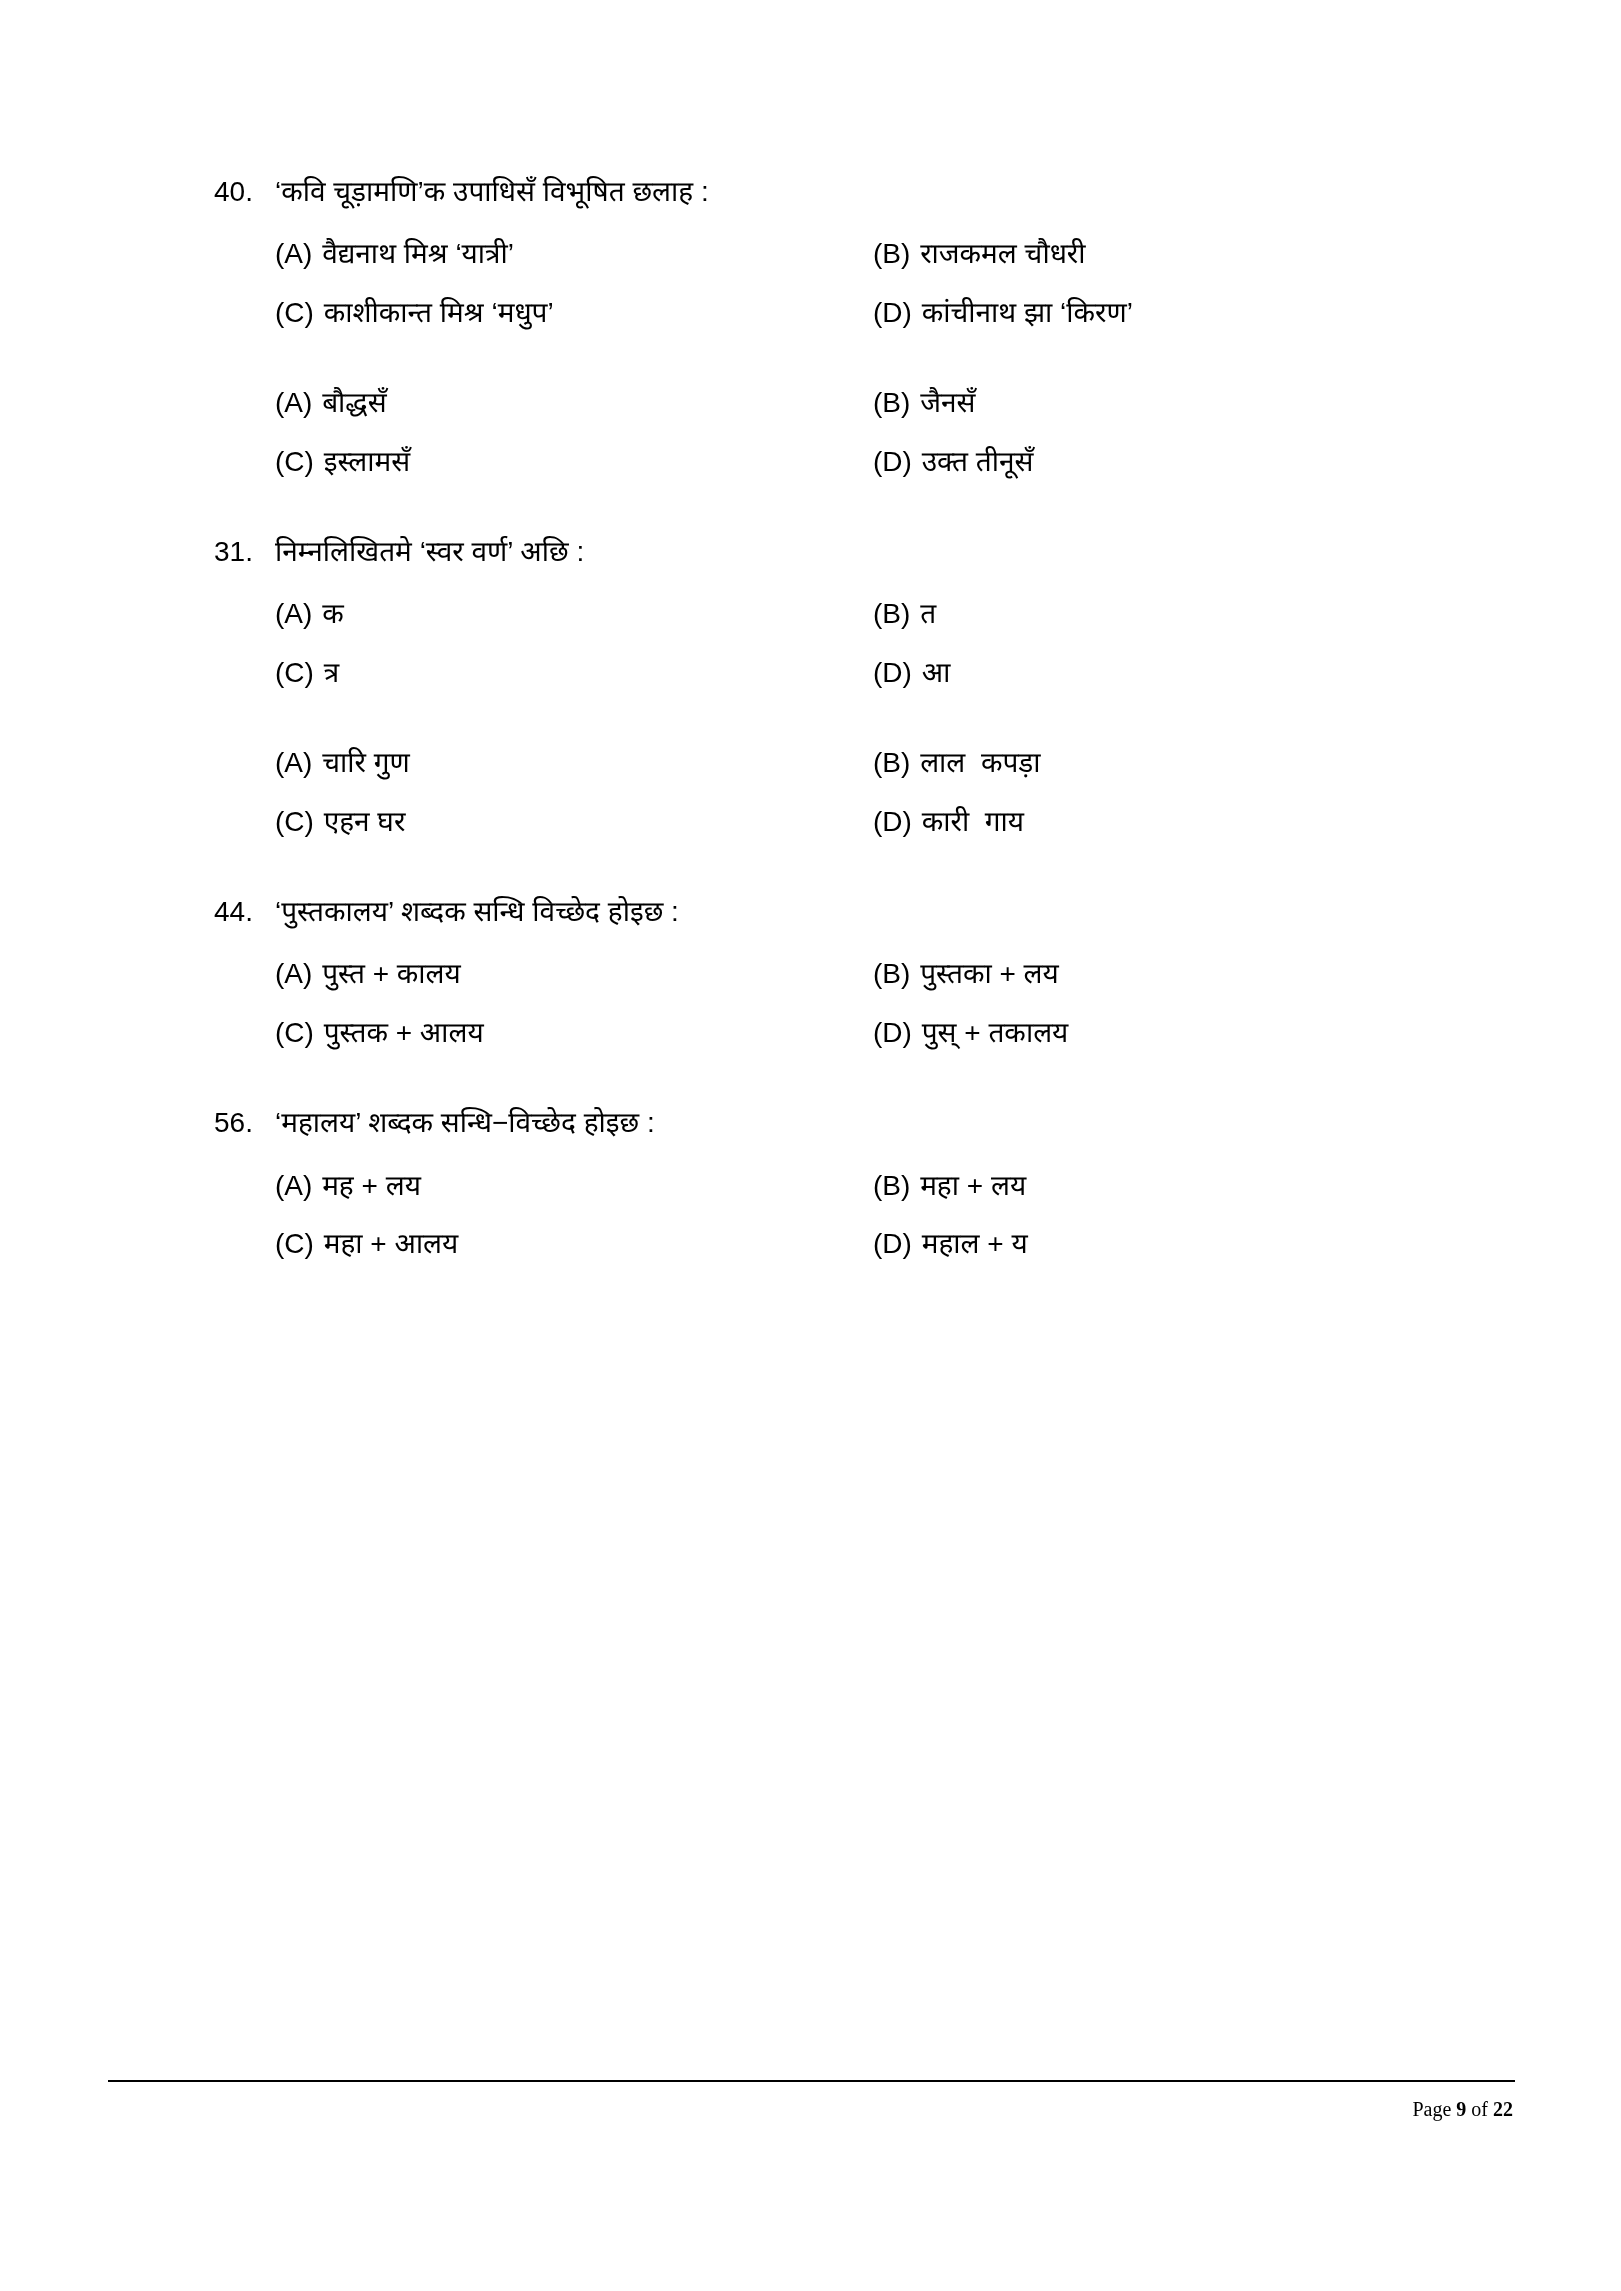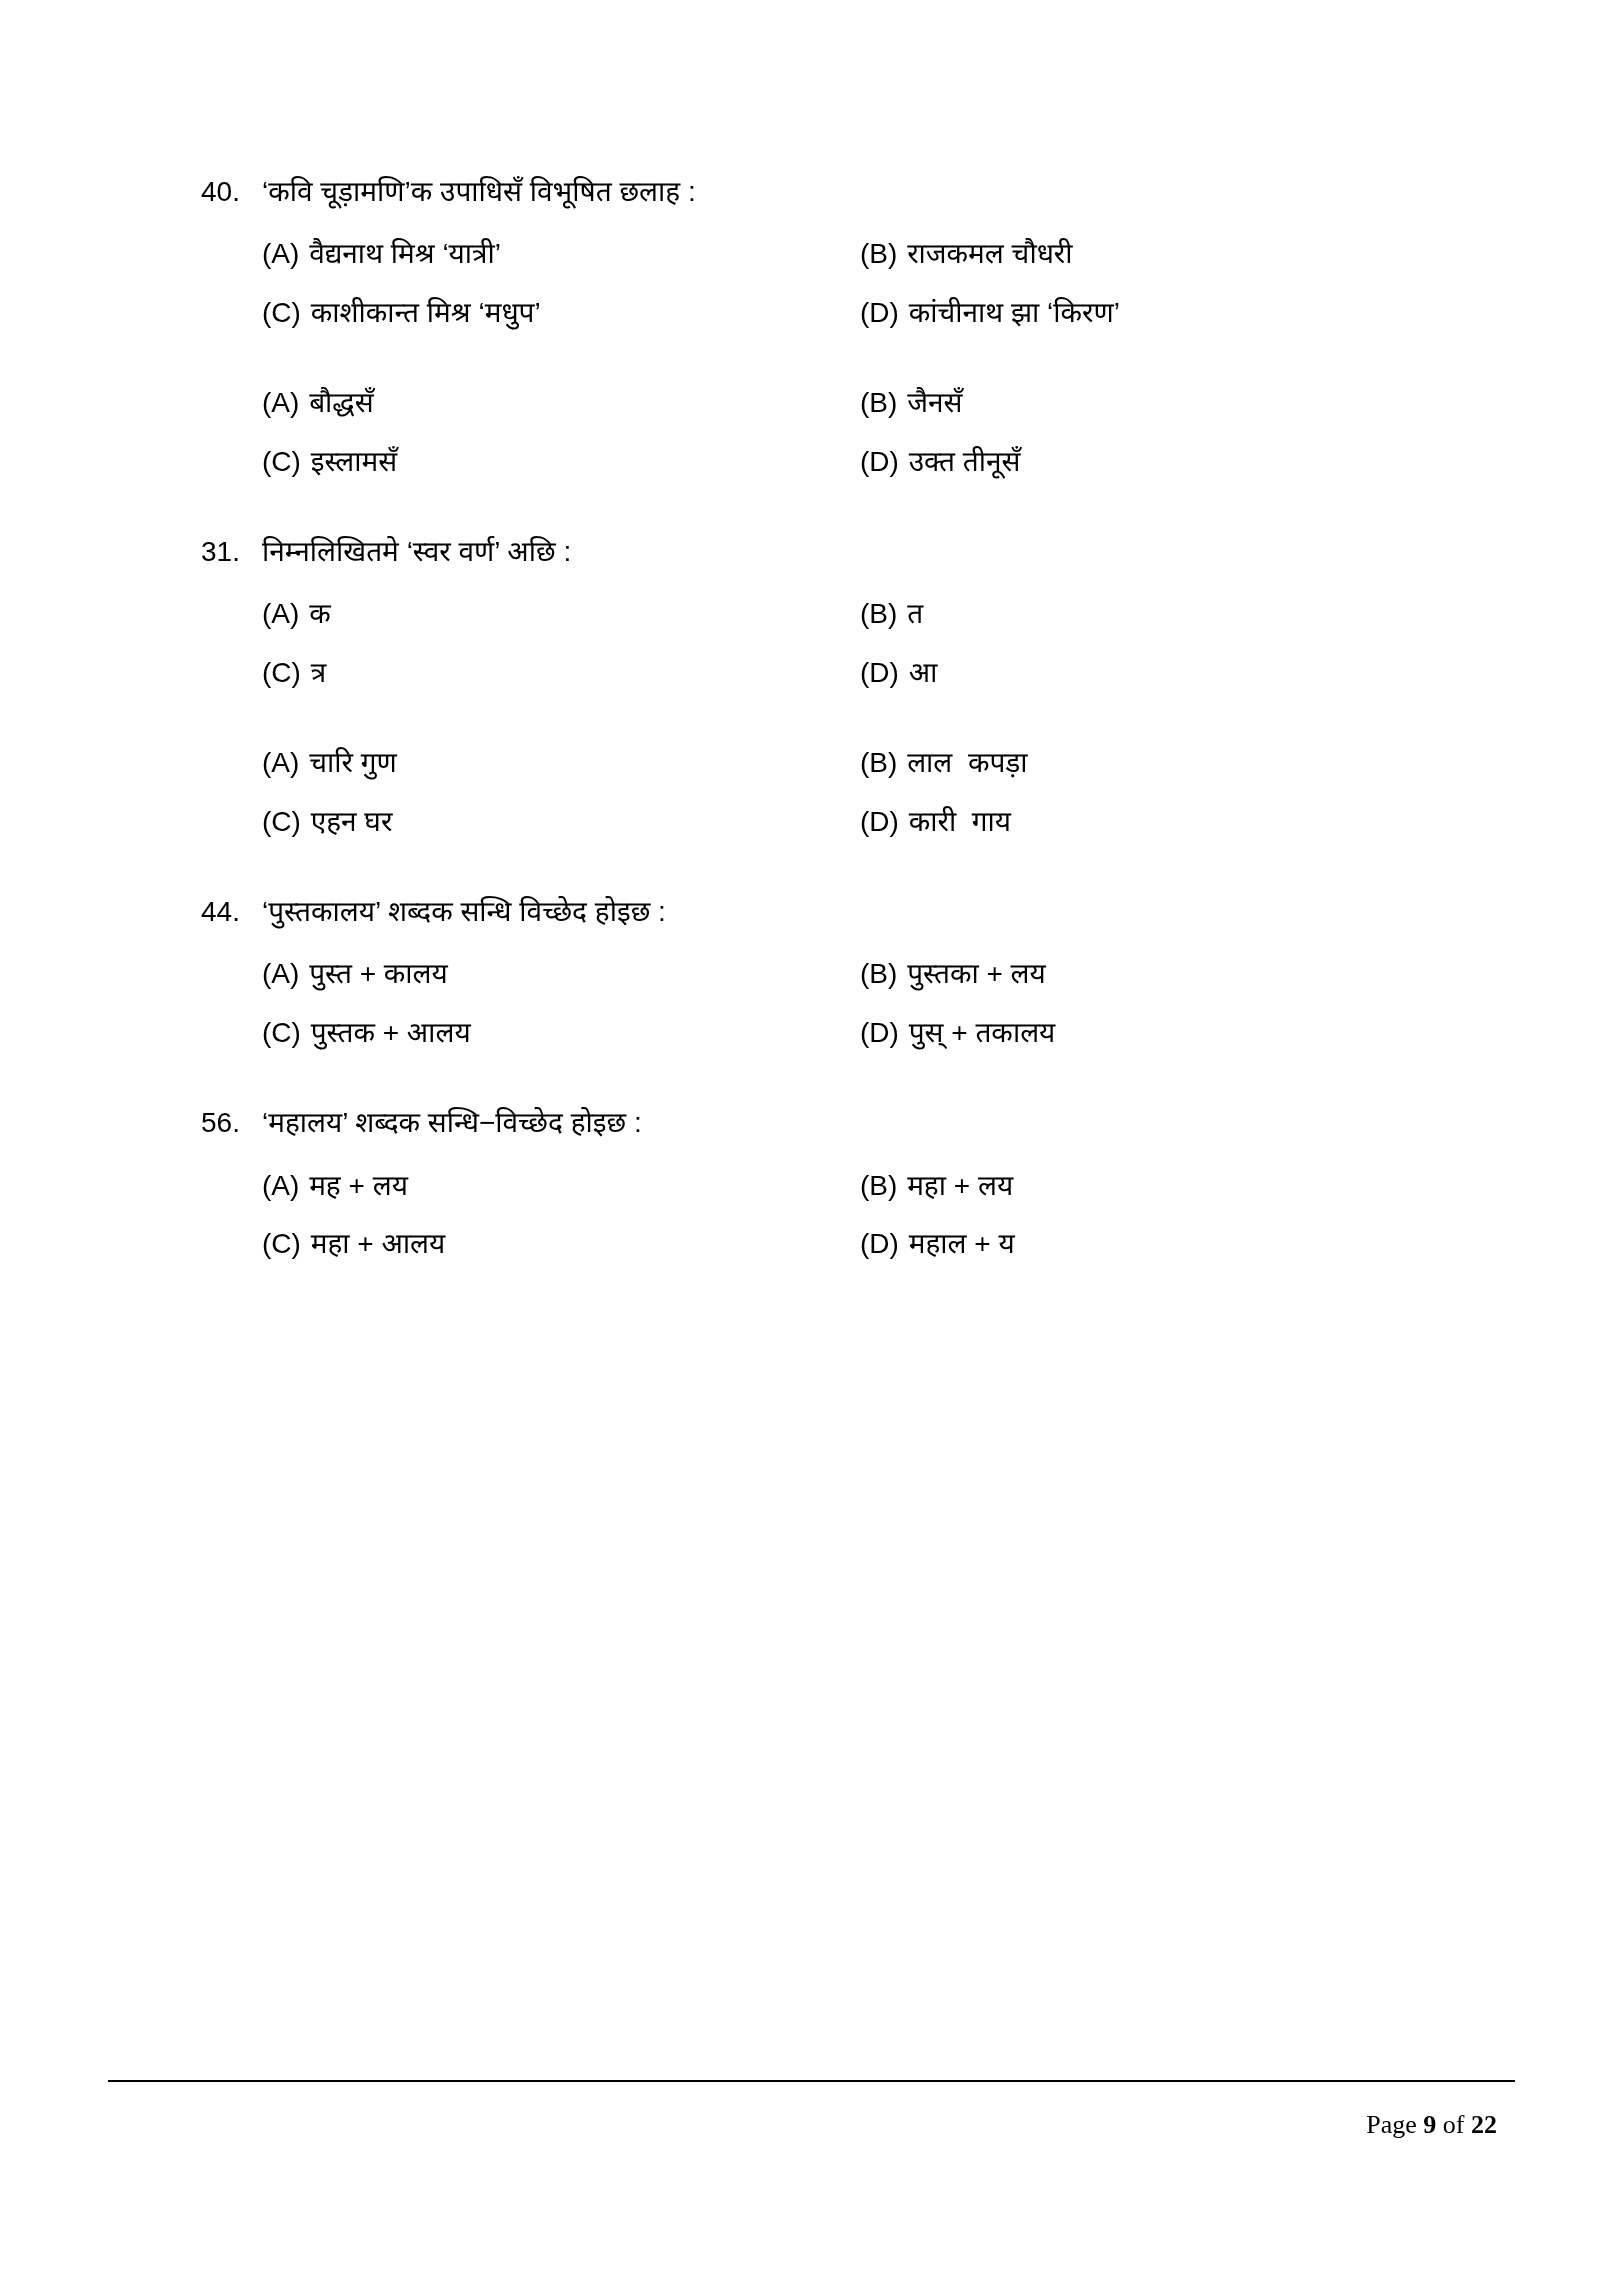--- a/index.html
+++ b/index.html
@@ -19,21 +19,21 @@
     position: absolute;
     top: 0;
     left: 0;
     width: 1621px;
     height: 2292px;
     box-sizing: border-box;
     padding: 0;
   }
   .content {
     position: absolute;
-    left: 201px;
+    left: 214px;
     top: 172px;
     width: 1264px;
   }
   .question-block {
     margin-bottom: 51px;
   }
   .q-stem {
     display: flex;
     align-items: flex-start;
     font-size: 28px;
@@ -77,25 +77,24 @@
   .footer-rule {
     position: absolute;
     left: 108px;
     top: 2080px;
     width: 1407px;
     height: 2px;
     background: #000000;
   }
   .footer {
     position: absolute;
-    right: 124px;
+    right: 108px;
     top: 2098px;
-    font-size: 26px;
+    font-size: 20px;
     font-family: "Liberation Serif", serif;
-    margin-top: 12px;
   }
   .footer b { font-weight: bold; }
 </style>
 </head>
 <body>
 
 <div class="page">
 
   <div class="content">
 

